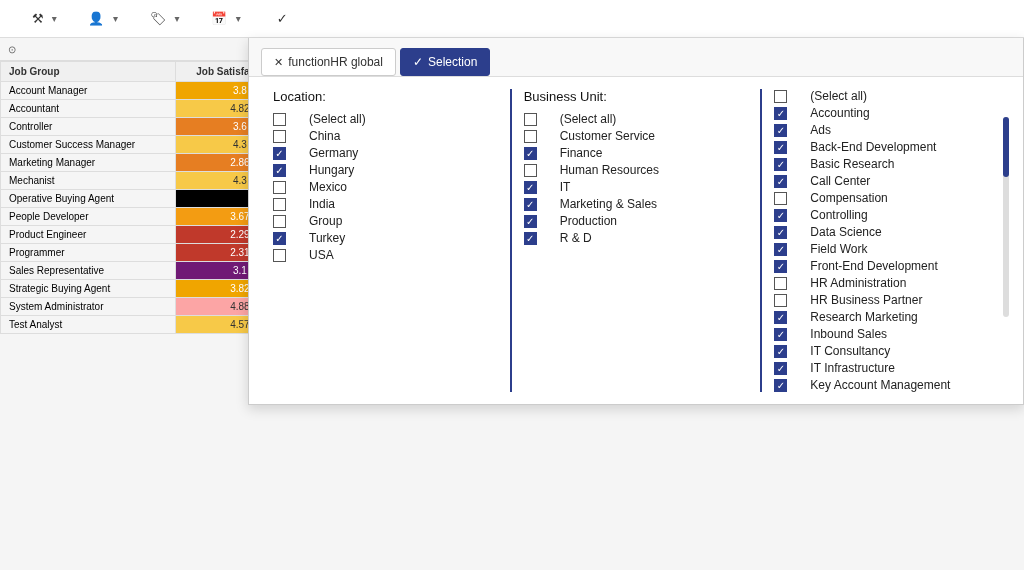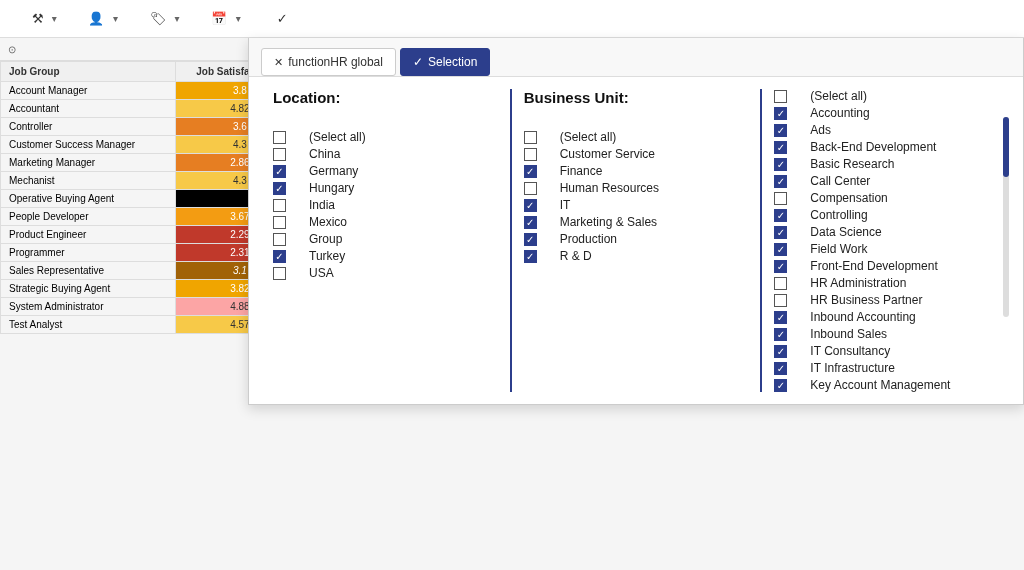--- a/index.html
+++ b/index.html
@@ -100,23 +100,23 @@
       gap: 0;
     }
     .filter-col {
       flex: 1;
       padding: 0 12px;
       border-right: 2px solid #2c3e8c;
       min-width: 200px;
     }
     .filter-col:last-child { border-right: none; }
     .filter-col-title {
-      font-weight: bold;
-      font-size: 15px;
-      margin-bottom: 24px;
+      font-weight: normal;
+      font-size: 13px;
+      margin-bottom: 8px;
       color: #111;
     }
     .filter-list {
       list-style: none;
       display: flex;
       flex-direction: column;
       gap: 3px;
     }
     .filter-item {
       display: flex;
@@ -346,21 +346,21 @@
           </tr>
           <tr>
             <td>Programmer</td>
             <td style="background: rgb(192, 57, 43); color: rgb(255, 255, 255);">2.31</td>
             <td style="background: rgb(230, 126, 34); color: rgb(255, 255, 255);">2.63</td>
             <td style="background: rgb(192, 57, 43); color: rgb(255, 255, 255);">2.44</td>
             <td style="background: rgb(230, 126, 34); color: rgb(255, 255, 255);">2.67</td>
           </tr>
           <tr>
             <td>Sales Representative</td>
-            <td style="background: #a16207; color: rgb(255, 255, 255); font-style: italic;">3.1</td>
+            <td style="background: #701a75; color: rgb(255, 255, 255);">3.1</td>
             <td style="background: rgb(243, 156, 18); color: rgb(255, 255, 255);">3.2</td>
             <td style="background: rgb(230, 126, 34); color: rgb(255, 255, 255);">2.8</td>
             <td style="background: rgb(230, 126, 34); color: rgb(255, 255, 255);">2.7</td>
           </tr>
           <tr>
             <td>Strategic Buying Agent</td>
             <td style="background: rgb(240, 165, 0); color: rgb(255, 255, 255);">3.82</td>
             <td style="background: rgb(240, 165, 0); color: rgb(255, 255, 255);">3.92</td>
             <td style="background: rgb(240, 165, 0); color: rgb(255, 255, 255);">3.82</td>
             <td style="background: rgb(247, 201, 72); color: rgb(51, 51, 51);">4.18</td>
@@ -413,25 +413,25 @@
           <li class="filter-item">
             <span class="cb checked">✓</span>
             <span>Germany</span>
           </li>
           <li class="filter-item">
             <span class="cb checked">✓</span>
             <span>Hungary</span>
           </li>
           <li class="filter-item">
             <span class="cb"></span>
+            <span>Mexico</span>
+          </li>
+          <li class="filter-item">
+            <span class="cb"></span>
             <span>India</span>
-          </li>
-          <li class="filter-item">
-            <span class="cb"></span>
-            <span>Mexico</span>
           </li>
           <li class="filter-item">
             <span class="cb"></span>
             <span>Group</span>
           </li>
           <li class="filter-item">
             <span class="cb checked">✓</span>
             <span>Turkey</span>
           </li>
           <li class="filter-item">
@@ -529,21 +529,21 @@
             <li class="filter-item">
               <span class="cb"></span>
               <span>HR Administration</span>
             </li>
             <li class="filter-item">
               <span class="cb"></span>
               <span>HR Business Partner</span>
             </li>
             <li class="filter-item">
               <span class="cb checked">✓</span>
-              <span>Inbound Accounting</span>
+              <span>Research Marketing</span>
             </li>
             <li class="filter-item">
               <span class="cb checked">✓</span>
               <span>Inbound Sales</span>
             </li>
             <li class="filter-item">
               <span class="cb checked">✓</span>
               <span>IT Consultancy</span>
             </li>
             <li class="filter-item">

